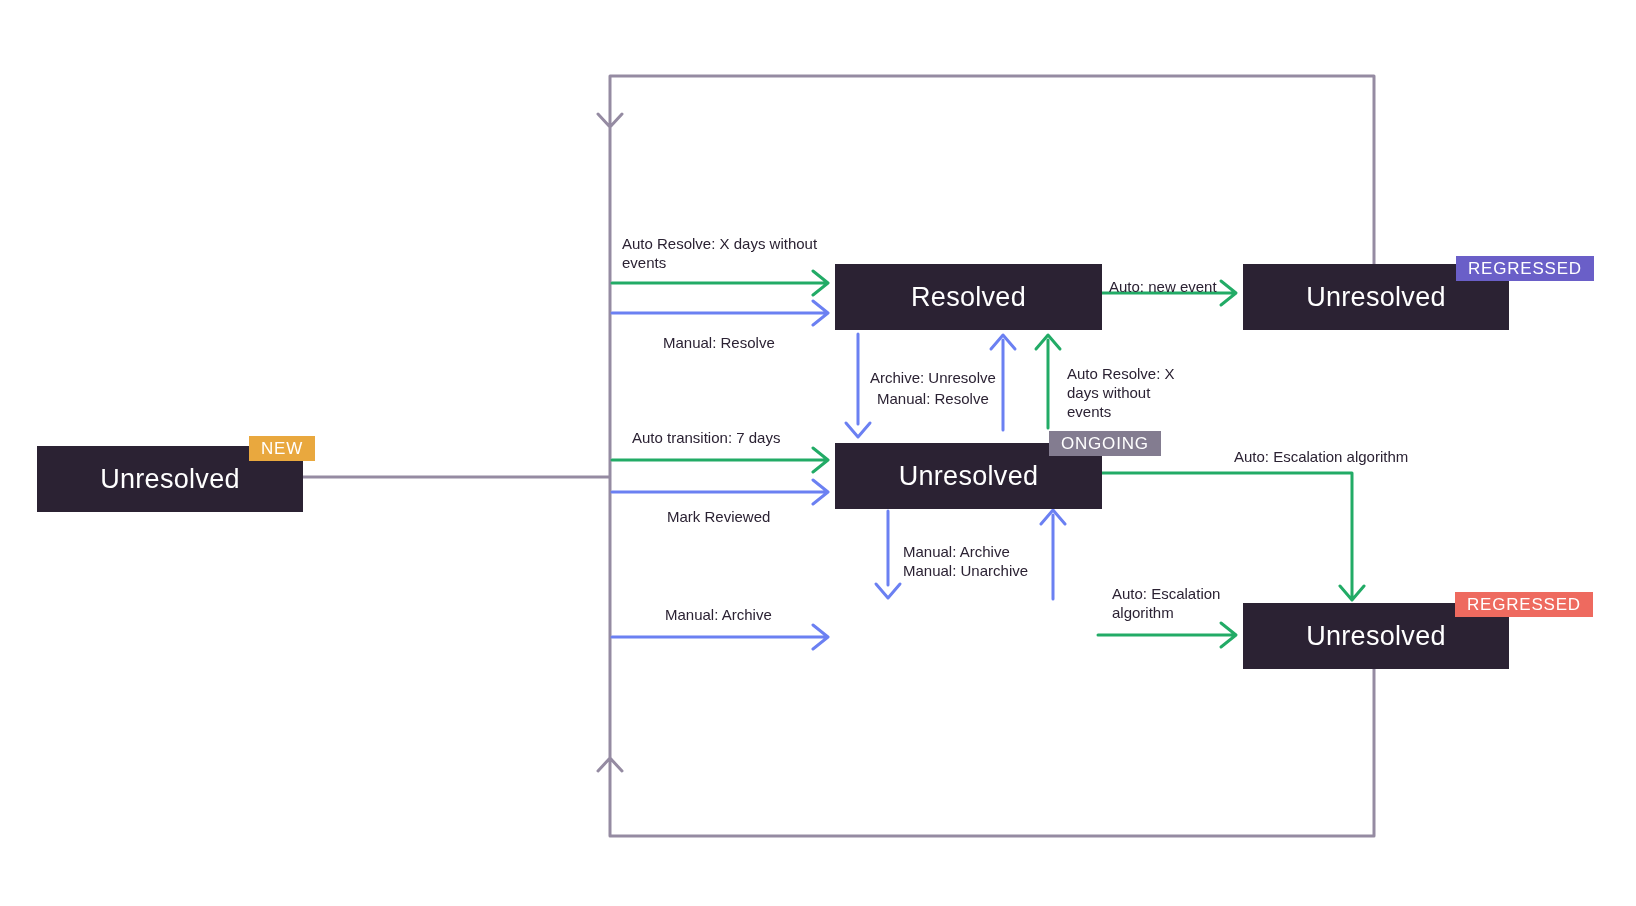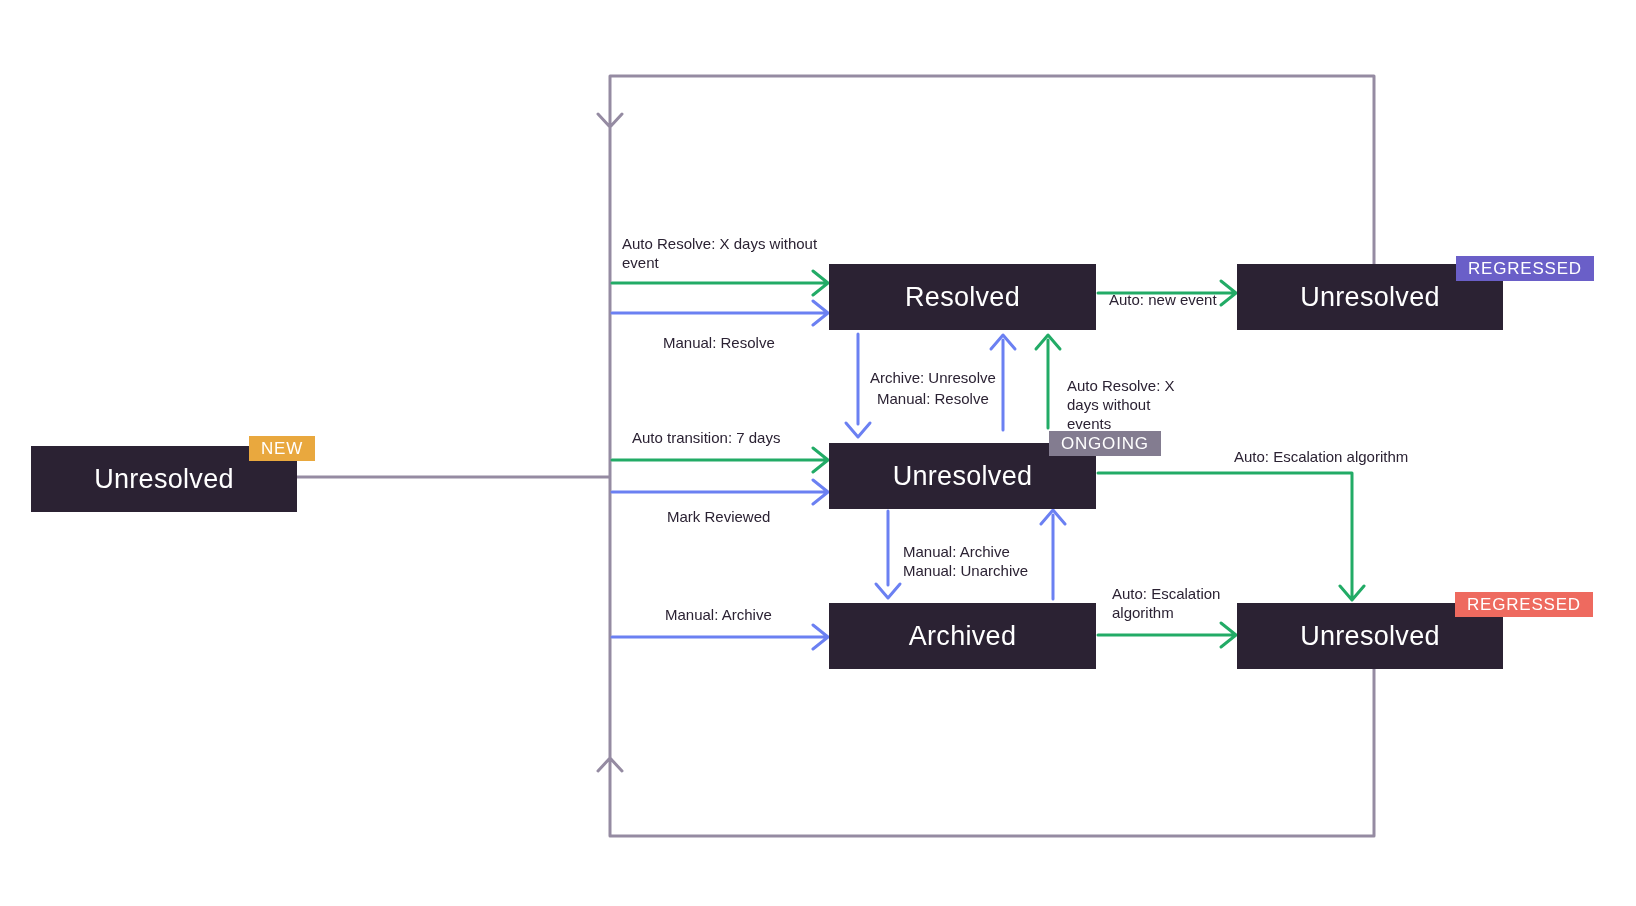--- a/index.html
+++ b/index.html
@@ -13,21 +13,21 @@
   #edges{position:absolute;left:0;top:0;}
   .e{fill:none;stroke-width:3;stroke-linecap:round;stroke-linejoin:round;}
   .e.g{stroke:var(--c-green,#22ab66);}
   .e.b{stroke:var(--c-blue,#6b80f2);}
   .e.l{stroke:var(--c-loop,#958ba2);}
   .node{
     position:absolute;
     background:var(--c-node-bg,#2b2233);
     color:var(--c-node-text,#ffffff);
     display:flex;align-items:center;justify-content:center;
-    font-size:27px;font-weight:500;letter-spacing:.3px;
+    font-size:27px;font-weight:500;letter-spacing:.3px;margin-left:6px;
   }
   .badge{
     position:absolute;
     height:25px;line-height:25px;
     padding:0 12px;
     color:#fff;font-size:17px;font-weight:500;letter-spacing:.8px;
     white-space:nowrap;
   }
   .badge.new{background:var(--c-badge-new,#e9a83e);}
   .badge.ongoing{background:var(--c-badge-ongoing,#837c90);text-align:center;}
@@ -71,46 +71,43 @@
 
   <div class="node" style="left:31px;top:446px;width:266px;height:66px">
     <span>Unresolved</span>
   </div>
   <div class="node" style="left:829px;top:264px;width:267px;height:66px">
     <span>Resolved</span>
   </div>
   <div class="node" style="left:829px;top:443px;width:267px;height:66px">
     <span>Unresolved</span>
   </div>
-  <div class="node" style="left:829px;top:603px;width:267px;height:66px">
-    <span>Archived</span>
-  </div>
   <div class="node" style="left:1237px;top:264px;width:266px;height:66px">
     <span>Unresolved</span>
   </div>
   <div class="node" style="left:1237px;top:603px;width:266px;height:66px">
     <span>Unresolved</span>
   </div>
 
   <div class="badge new" style="left:249px;top:436px">NEW</div>
   <div class="badge ongoing" style="left:1049px;top:431px">ONGOING</div>
   <div class="badge regressed" style="left:1456px;top:256px">REGRESSED</div>
   <div class="badge escalating" style="left:1455px;top:592px">REGRESSED</div>
 
   <div class="edge-label" style="left:622px;top:234px">Auto Resolve: X days without
-event</div>
+events</div>
   <div class="edge-label" style="left:663px;top:333px">Manual: Resolve</div>
   <div class="edge-label" style="left:632px;top:428px">Auto transition: 7 days</div>
   <div class="edge-label" style="left:667px;top:507px">Mark Reviewed</div>
   <div class="edge-label" style="left:665px;top:605px">Manual: Archive</div>
   <div class="edge-label" style="left:870px;top:368px">Archive: Unresolve</div>
   <div class="edge-label" style="left:877px;top:389px">Manual: Resolve</div>
-  <div class="edge-label" style="left:1067px;top:376px">Auto Resolve: X
+  <div class="edge-label" style="left:1067px;top:364px">Auto Resolve: X
 days without
 events</div>
   <div class="edge-label" style="left:903px;top:542px">Manual: Archive</div>
   <div class="edge-label" style="left:903px;top:561px">Manual: Unarchive</div>
-  <div class="edge-label" style="left:1109px;top:290px">Auto: new event</div>
+  <div class="edge-label" style="left:1109px;top:277px">Auto: new event</div>
   <div class="edge-label" style="left:1234px;top:447px">Auto: Escalation algorithm</div>
   <div class="edge-label" style="left:1112px;top:584px">Auto: Escalation
 algorithm</div>
 
 </div>
 
 </body></html>

